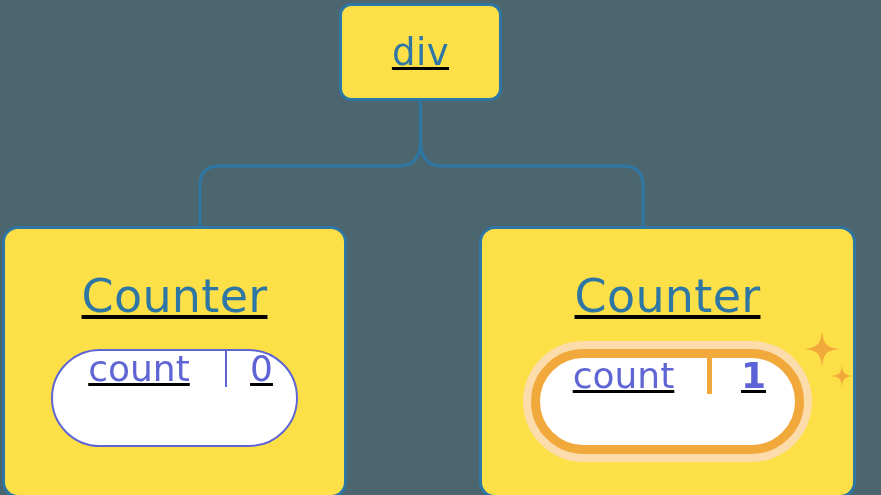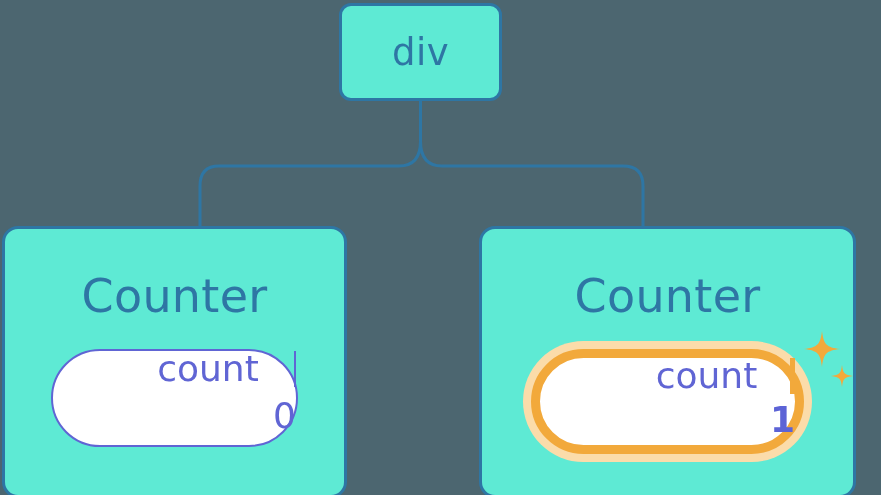--- a/index.html
+++ b/index.html
@@ -28,24 +28,25 @@
     top: 0;
     width: 881px;
     height: 495px;
     z-index: 1;
   }
 
   
   .card {
     position: absolute;
     z-index: 2;
-    background: #5eead4;
+    background: #fde047;
     border: 3px solid #2e76a4;
     border-radius: 14px;
     box-sizing: border-box;
+    text-decoration: underline;
   }
 
   
   #root-node {
     left: 339px;
     top: 3px;
     width: 163px;
     height: 98px;
     border-radius: 12px;
     display: flex;
@@ -88,25 +89,24 @@
   }
 
   
   .pill-wrap {
     position: relative;
     margin-top: 30px;
   }
   .pill {
     position: relative;
     display: flex;
-    align-items: flex-end;
+    align-items: flex-start;
     box-sizing: border-box;
     border-radius: 999px;
     background: #ffffff;
-    flex-direction: column;
   }
   .pill-key, .pill-val {
     display: flex;
     align-items: center;
     justify-content: center;
     line-height: 1;
   }
 
   
   .pill.plain {

